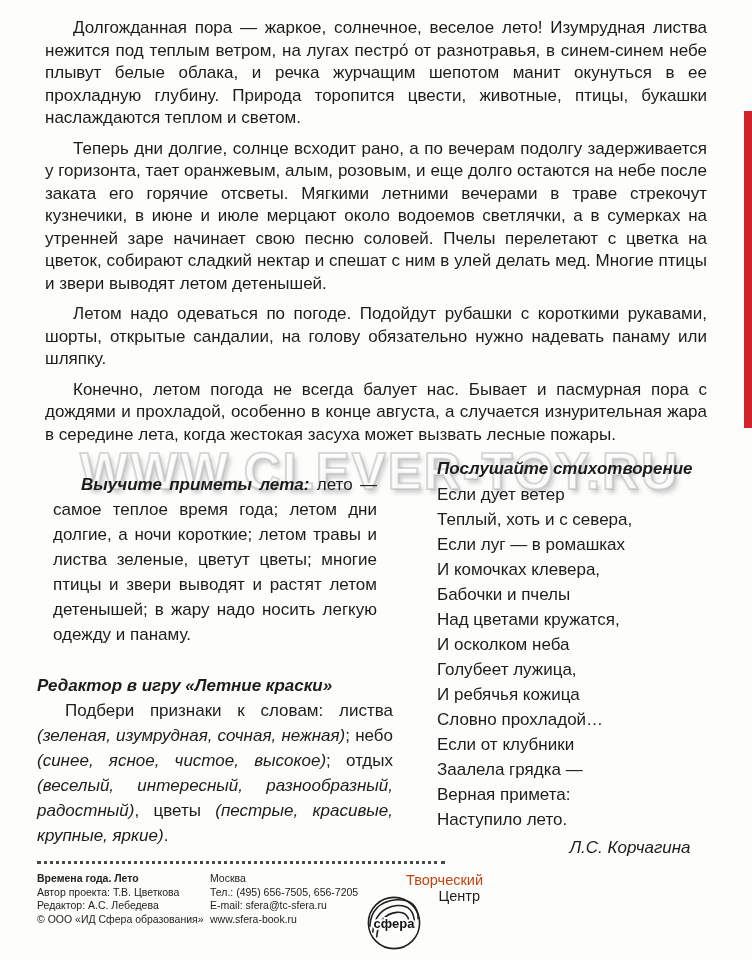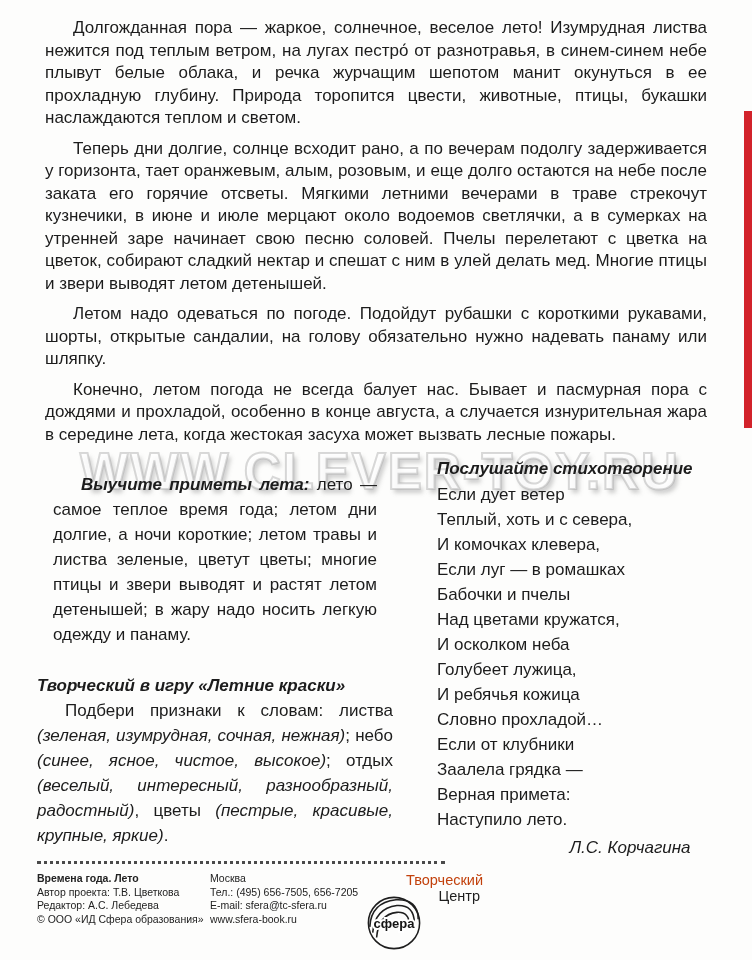--- a/index.html
+++ b/index.html
@@ -78,30 +78,30 @@
       <p>Долгожданная пора — жаркое, солнечное, веселое лето! Изумрудная листва нежится под теплым ветром, на лугах пестро́ от разнотравья, в синем-синем небе плывут белые облака, и речка журчащим шепотом манит окунуться в ее прохладную глубину. Природа торопится цвести, животные, птицы, букашки наслаждаются теплом и светом.</p>
       <p>Теперь дни долгие, солнце всходит рано, а по вечерам подолгу задерживается у горизонта, тает оранжевым, алым, розовым, и еще долго остаются на небе после заката его горячие отсветы. Мягкими летними вечерами в траве стрекочут кузнечики, в июне и июле мерцают около водоемов светлячки, а в сумерках на утренней заре начинает свою песню соловей. Пчелы перелетают с цветка на цветок, собирают сладкий нектар и спешат с ним в улей делать мед. Многие птицы и звери выводят летом детенышей.</p>
       <p>Летом надо одеваться по погоде. Подойдут рубашки с короткими рукавами, шорты, открытые сандалии, на голову обязательно нужно надевать панаму или шляпку.</p>
       <p>Конечно, летом погода не всегда балует нас. Бывает и пасмурная пора с дождями и прохладой, особенно в конце августа, а случается изнурительная жара в середине лета, когда жестокая засуха может вызвать лесные пожары.</p>
     </div>
 
     <div class="cols">
 
       <div class="col-left">
         <p class="signs"><span class="inline-head">Выучите приметы лета:</span><span> лето — самое теплое время года; летом дни долгие, а ночи короткие; летом травы и листва зеленые, цветут цветы; многие птицы и звери выводят и растят летом детенышей; в жару надо носить легкую одежду и панаму.</span></p>
-        <div class="game-head">Творческий в игру «Летние краски»</div>
+        <div class="game-head">Редактор в игру «Летние краски»</div>
         <p class="game"><span>Подбери признаки к словам: листва </span><span class="it">(зеленая, изумрудная, сочная, нежная)</span><span>; небо </span><span class="it">(синее, ясное, чистое, высокое)</span><span>; отдых </span><span class="it">(веселый, интересный, разнообразный, радостный)</span><span>, цветы </span><span class="it">(пестрые, красивые, крупные, яркие)</span><span>.</span></p>
       </div>
 
       <div class="col-right">
         <div class="poem-head">Послушайте стихотворение</div>
         <div class="poem-line">Если дует ветер</div>
         <div class="poem-line">Теплый, хоть и с севера,</div>
+        <div class="poem-line">Если луг — в ромашках</div>
         <div class="poem-line">И комочках клевера,</div>
-        <div class="poem-line">Если луг — в ромашках</div>
         <div class="poem-line">Бабочки и пчелы</div>
         <div class="poem-line">Над цветами кружатся,</div>
         <div class="poem-line">И осколком неба</div>
         <div class="poem-line">Голубеет лужица,</div>
         <div class="poem-line">И ребячья кожица</div>
         <div class="poem-line">Словно прохладой…</div>
         <div class="poem-line">Если от клубники</div>
         <div class="poem-line">Заалела грядка —</div>
         <div class="poem-line">Верная примета:</div>
         <div class="poem-line">Наступило лето.</div>

